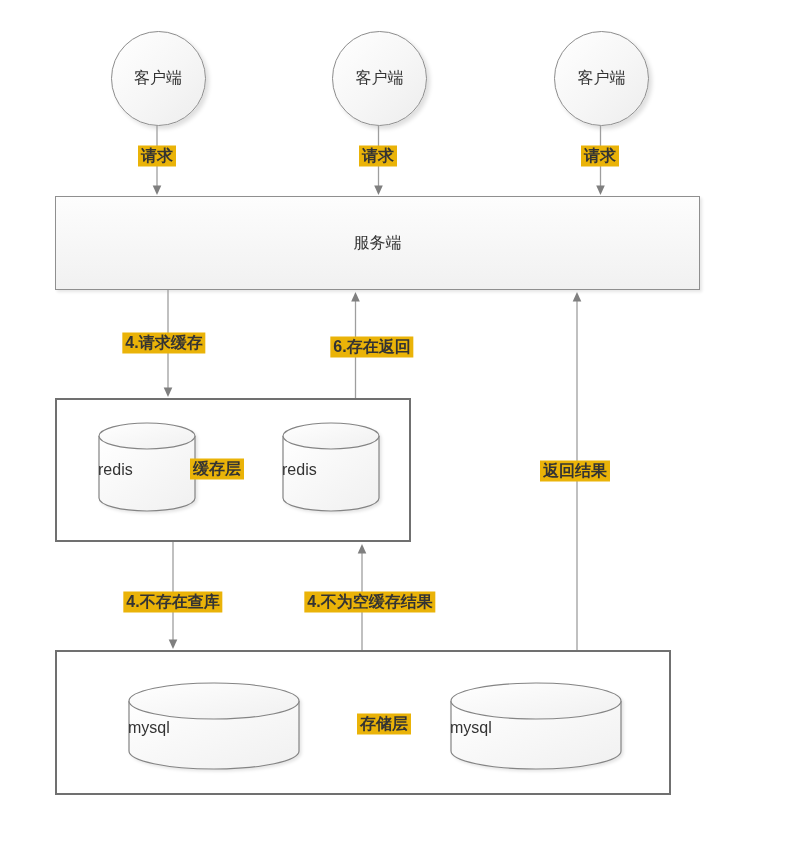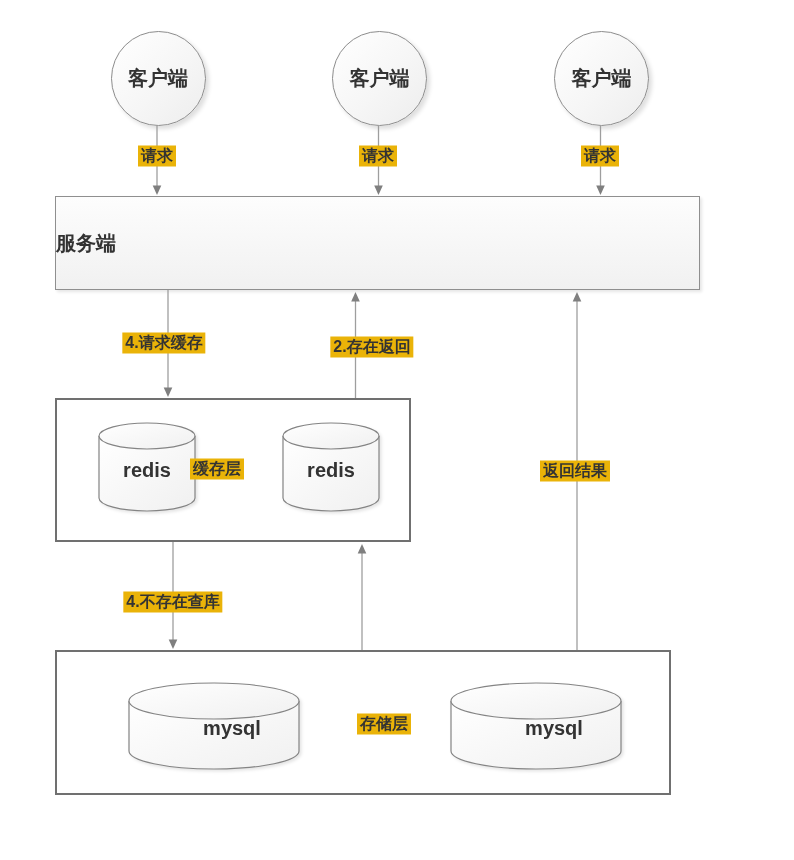--- a/index.html
+++ b/index.html
@@ -15,33 +15,33 @@
     box-shadow:3px 3px 4px rgba(0,0,0,0.13);
     display:flex; align-items:center; justify-content:center;
     z-index:1;
   }
   
   .box { position:absolute; box-sizing:border-box; z-index:1; }
   .server {
     border:1.5px solid #8f8f8f;
     background:linear-gradient(#fdfdfd,#f1f1f1);
     box-shadow:2px 2px 3px rgba(0,0,0,0.10);
-    display:flex; align-items:center; 
+    display:flex; align-items:center; justify-content:center;
   }
   .layer { border:2px solid #707070; background:#ffffff; }
   
-  .lbl { font-weight:bold; font-size:20px; color:#333333; white-space:nowrap; }
+  .lbl { font-weight:normal; font-size:16px; color:#333333; white-space:nowrap; }
   .float-lbl {
     position:absolute; transform:translate(-50%,-50%);
     background:#eab308; padding:0 3px; z-index:3;
     font-weight:bold; font-size:16px; color:#333333; white-space:nowrap;
   }
   
   .cyl {
-    position:absolute; display:flex; align-items:center; justify-content:center;
+    position:absolute; display:flex; align-items:center; justify-content:flex-start;
     z-index:2;
   }
   .cyl svg { position:absolute; left:0; top:0; filter:drop-shadow(2px 2px 1.5px rgba(0,0,0,0.10)); }
   .cyl .lbl { position:relative; z-index:1; }
   .cyl-redis { width:98px; height:92px; padding-top:6px; box-sizing:border-box; }
   .cyl-mysql { width:208px; height:90px; padding-top:4px; box-sizing:border-box; }
   
   .arrows { position:absolute; left:0; top:0; z-index:2; }
   .arrows line { stroke:#9e9e9e; stroke-width:1.3; }
   .arrows polygon { fill:#7f7f7f; }
@@ -163,17 +163,18 @@
     <g>
       <line x1="577" y1="650" x2="577" y2="301"></line>
       <polygon points="577,292 572.7,301.5 581.3,301.5"></polygon>
     </g>
   </svg>
 
   <div class="float-lbl" style="left:157px; top:156px;">请求</div>
   <div class="float-lbl" style="left:378px; top:156px;">请求</div>
   <div class="float-lbl" style="left:600px; top:156px;">请求</div>
   <div class="float-lbl" style="left:164px; top:343px;">4.请求缓存</div>
-  <div class="float-lbl" style="left:372px; top:347px;">2.存在返回</div>
+  <div class="float-lbl" style="left:372px; top:347px;">6.存在返回</div>
   <div class="float-lbl" style="left:173px; top:602px;">4.不存在查库</div>
+  <div class="float-lbl" style="left:370px; top:602px;">4.不为空缓存结果</div>
   <div class="float-lbl" style="left:575px; top:471px;">返回结果</div>
 
 </div>
 
 </body></html>

